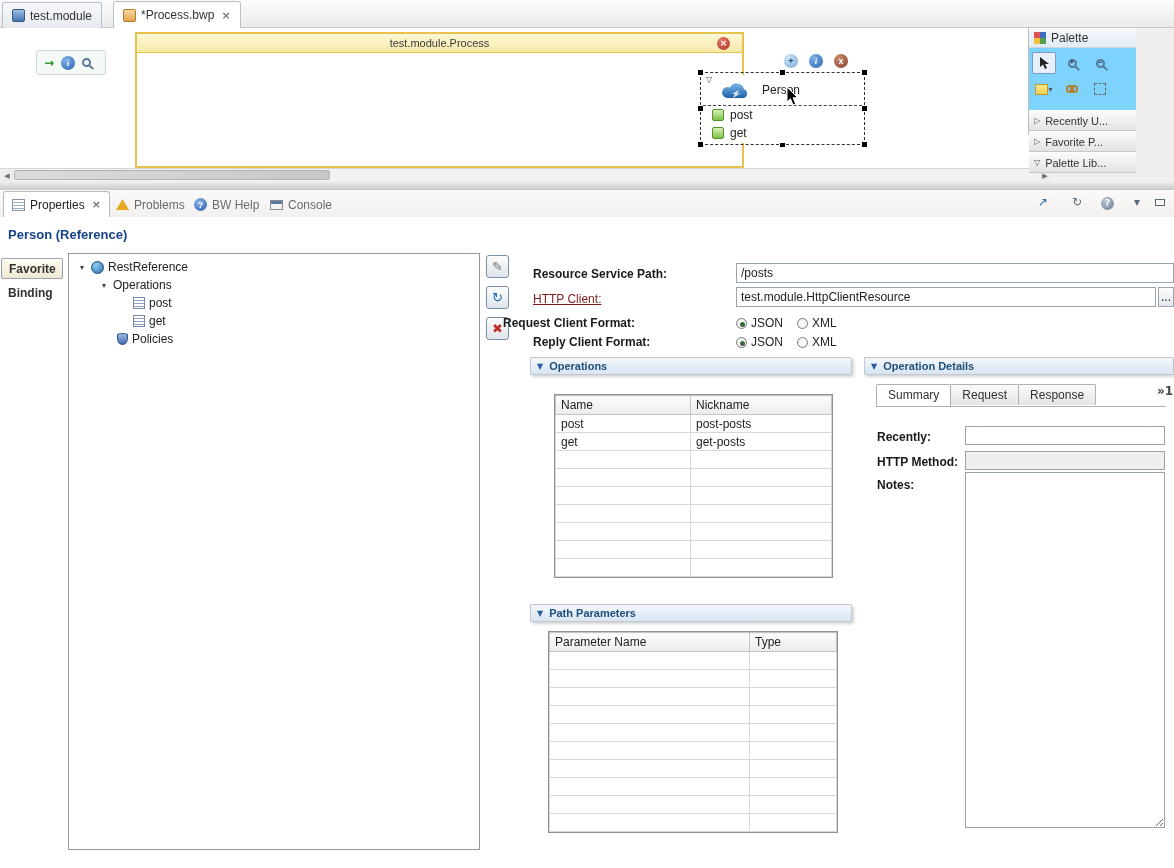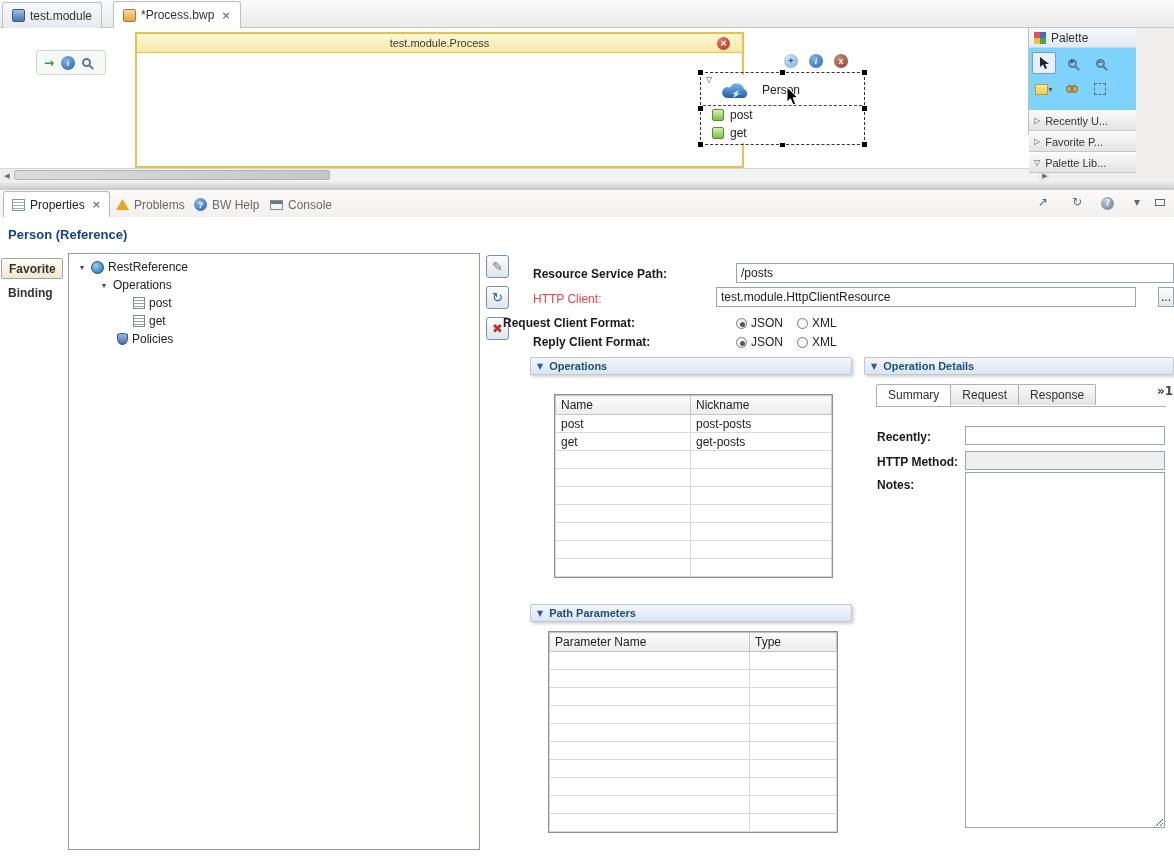--- a/index.html
+++ b/index.html
@@ -74,21 +74,21 @@
 .side-tab{position:absolute;left:1px;width:62px;height:21px;display:flex;align-items:center;padding-left:7px;font-weight:bold;color:#333}
 .side-tab.sel{border:1px solid #9aa4b0;background:linear-gradient(#fffdf2,#efe9d2);border-radius:2px}
 .treepanel{position:absolute;left:68px;top:36px;width:412px;height:597px;border:1px solid #919aa5;background:#fff;padding-top:4px}
 .ti{height:18px;display:flex;align-items:center;gap:4px;color:#222}
 .tw{font-size:8px;color:#444;width:10px;text-align:center}
 .rest-ic{width:13px;height:13px;border-radius:50%;background:radial-gradient(circle at 35% 30%,#8ed0f0,#2a6ab0);border:1px solid #1a4a80;display:inline-block}
 .listico{width:12px;height:12px;border:1px solid #7a8aa0;background:repeating-linear-gradient(180deg,#fff 0 2px,#8aa0c8 2px 3px);display:inline-block}
 .shieldico{width:11px;height:12px;background:linear-gradient(#9ab8e0,#4a70b0);border:1px solid #2a5090;border-radius:50% 50% 50% 50%/15% 15% 60% 60%;display:inline-block}
 .sqbtn{position:absolute;left:486px;width:23px;height:23px;border:1px solid #7a90a8;border-radius:3px;background:linear-gradient(#fdfdfd,#dfe5ec);display:flex;align-items:center;justify-content:center;font-size:13px}
 .flabel{position:absolute;font-weight:bold;color:#1a1a1a;white-space:nowrap}
-.flink{position:absolute;color:#ef4444;white-space:nowrap;cursor:pointer}
+.flink{position:absolute;color:#7f1d1d;text-decoration:underline;white-space:nowrap;cursor:pointer}
 .tin{position:absolute;height:20px;border:1px solid #9aa4ae;padding:1px 4px;font-size:12px;font-family:"Liberation Sans",sans-serif;background:#fff;color:#222}
 .radio{width:11px;height:11px;border:1px solid #7a7a7a;border-radius:50%;background:radial-gradient(#fff,#eee);display:inline-block;position:relative;vertical-align:-2px}
 .radio.sel::after{content:"";position:absolute;left:2.5px;top:2.5px;width:5px;height:5px;border-radius:50%;background:#3a6a3a}
 .rlabel{margin:0 14px 0 4px;color:#222}
 .secbar{position:absolute;height:18px;background:linear-gradient(#f3f7fb,#d8e5f3);border:1px solid #c2c8ce;border-radius:0 2px 2px 0;box-shadow:2px 2px 3px rgba(130,130,130,.35);display:flex;align-items:center;gap:6px;padding:0 6px;font-weight:bold;color:#1f4e79;font-size:11px}
 .sectw{font-size:8px;color:#2a5aa0}
 .grid{border-collapse:collapse;table-layout:fixed;background:#fff}
 .grid th{background:linear-gradient(#fcfcfc,#ececec);border:1px solid #c4c4c4;font-weight:normal;text-align:left;padding:2px 5px;font-size:12px;color:#222;height:19px}
 .grid td{border:1px solid #d8d8d8;height:18px;padding:0 5px;font-size:12px;color:#222}
 .gridwrap{position:absolute;border:1px solid #8f8f8f}
@@ -309,21 +309,21 @@
         <span class="uic">↻</span>
       </div>
     <div class="sqbtn" style="top:100px;color:#c03028;font-weight:bold">
         <span class="uic">✖</span>
       </div>
 
     <div class="flabel" style="left:533px;top:50px">Resource Service Path:</div>
     <input class="tin" style="left: 736px; top: 46px; width: 438px;" value="/posts">
 
     <div class="flink" style="left:533px;top:75px">HTTP Client:</div>
-    <input class="tin" style="left: 716px; top: 70px; width: 420px;" value="test.module.HttpClientResource">
+    <input class="tin" style="left: 736px; top: 70px; width: 420px;" value="test.module.HttpClientResource">
     <button class="tin" style="left:1158px;top:70px;width:16px;padding:0;text-align:center;background:linear-gradient(#fdfdfd,#e2e6ec)">...</button>
 
     <div class="flabel" style="left:503px;top:99px">Request Client Format:</div>
     <div style="position:absolute;left:736px;top:99px">
       <span class="radio sel"></span><span class="rlabel">JSON</span><span class="radio"></span><span class="rlabel">XML</span>
     </div>
 
     <div class="flabel" style="left:533px;top:118px">Reply Client Format:</div>
     <div style="position:absolute;left:736px;top:118px">
       <span class="radio sel"></span><span class="rlabel">JSON</span><span class="radio"></span><span class="rlabel">XML</span>

